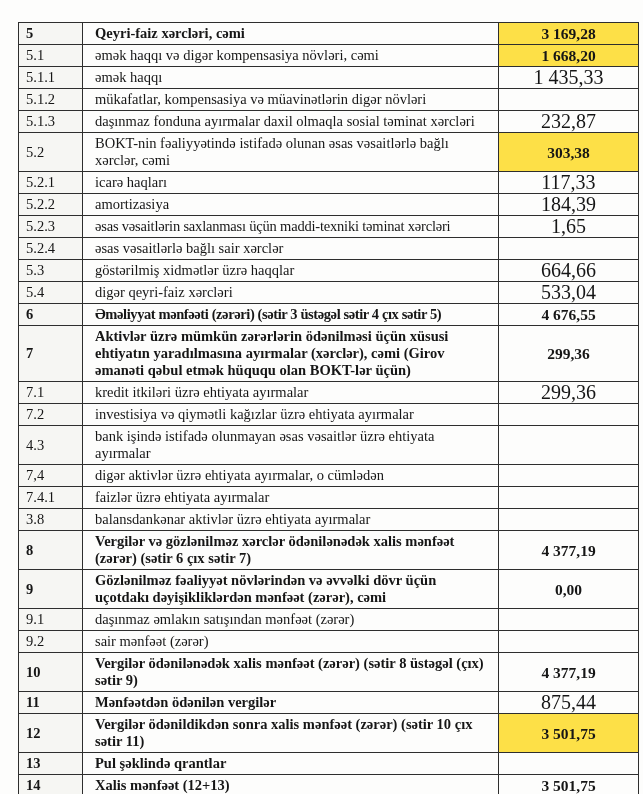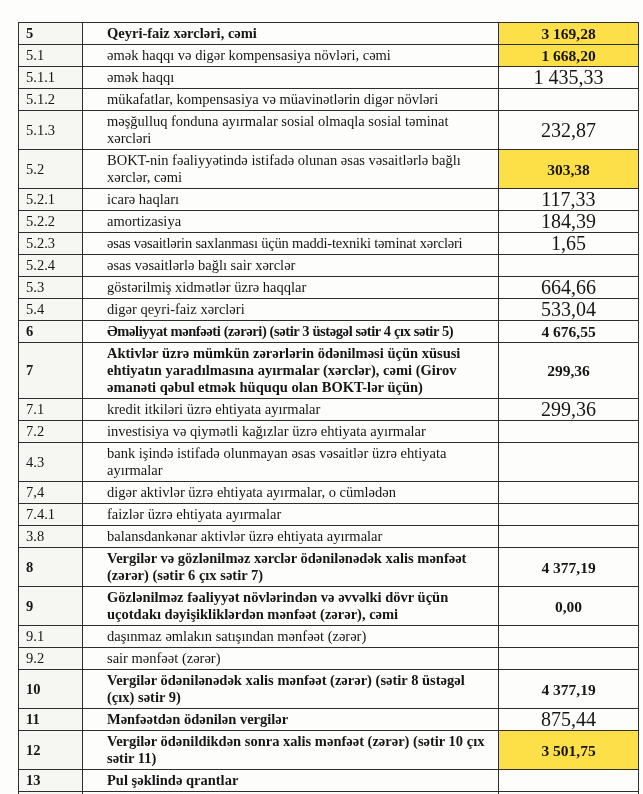--- a/index.html
+++ b/index.html
@@ -29,21 +29,21 @@
     vertical-align: middle;
     overflow: hidden;
   }
   td.col-num {
     padding: 2px 3px 2px 7px;
     font-size: 14.5px;
     line-height: 17px;
     background: #f6f6f3;
   }
   td.col-label {
-    padding: 2px 8px 2px 24px;
+    padding: 2px 8px 2px 12px;
     font-size: 14.5px;
     line-height: 17px;
   }
   td.col-val {
     padding: 2px 6px;
     font-size: 20px;
     line-height: 17px;
     text-align: center;
   }
   tr.bold-row td.col-num,
@@ -93,21 +93,21 @@
           <td class="col-label"><span>əmək haqqı</span><span class="italic"></span></td>
           <td class="col-val">1 435,33</td>
         </tr>
         <tr>
           <td class="col-num">5.1.2</td>
           <td class="col-label"><span>mükafatlar, kompensasiya və müavinətlərin digər növləri</span><span class="italic"></span></td>
           <td class="col-val"></td>
         </tr>
         <tr>
           <td class="col-num">5.1.3</td>
-          <td class="col-label"><span>məşğulluq fonduna ayırmalar sosial olmaqla sosial təminat xərcləri</span><span class="italic"></span></td>
+          <td class="col-label"><span>daşınmaz fonduna ayırmalar daxil olmaqla sosial təminat xərcləri</span><span class="italic"></span></td>
           <td class="col-val">232,87</td>
         </tr>
         <tr>
           <td class="col-num">5.2</td>
           <td class="col-label"><span>BOKT-nin fəaliyyətində istifadə olunan əsas vəsaitlərlə bağlı xərclər, cəmi</span><span class="italic"></span></td>
           <td class="col-val val-bold shaded">303,38</td>
         </tr>
         <tr>
           <td class="col-num">5.2.1</td>
           <td class="col-label"><span>icarə haqları</span><span class="italic"></span></td>

